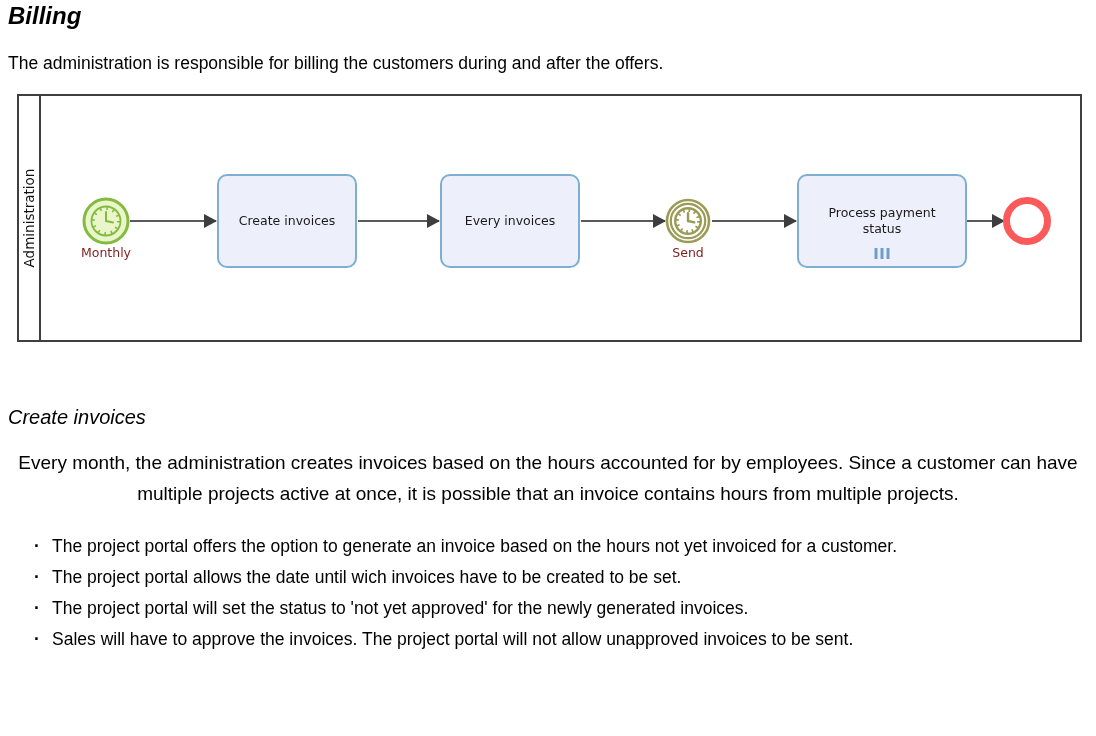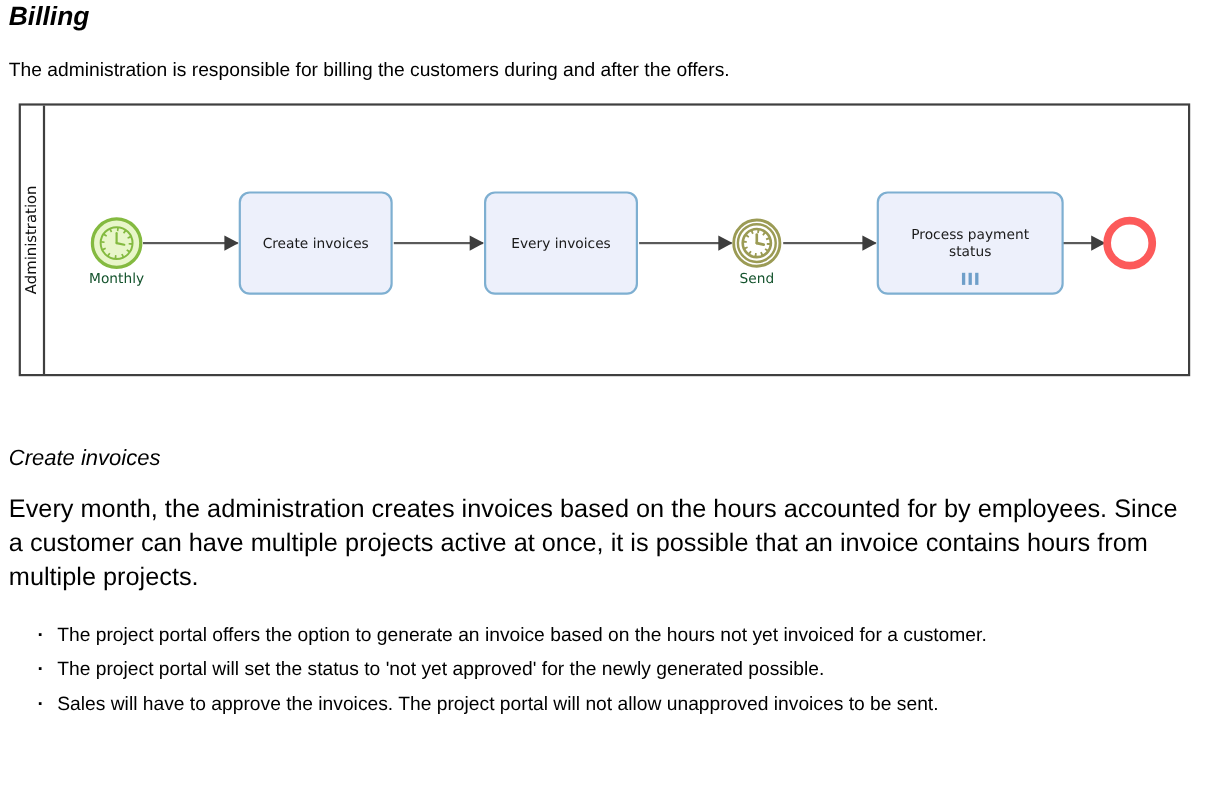--- a/index.html
+++ b/index.html
@@ -37,21 +37,21 @@
     transform: translate(-50%, -50%) rotate(-90deg);
     white-space: nowrap;
     font-family: "DejaVu Sans", sans-serif;
     font-size: 13.5px; color: #111;
   }
   .canvas { position: absolute; left: 22px; top: 0; right: 0; bottom: 0; }
   .evt { position: absolute; }
   .evt-label {
     position: absolute;
     font-family: "DejaVu Sans", sans-serif;
-    font-size: 12.5px; color: #14532d;
+    font-size: 12.5px; color: #7f1d1d;
     text-align: center; width: 90px;
   }
   .task {
     position: absolute; top: 78px;
     width: 140px; height: 94px;
     background: #edf0fb;
     border: 2px solid #7eafd1;
     border-radius: 10px;
     display: flex; align-items: center; justify-content: center;
     text-align: center;
@@ -82,21 +82,21 @@
   }
   
   h2.section-heading {
     margin-top: 63px;
     font-size: 20px; line-height: 24px;
     font-style: italic; font-weight: normal;
   }
   p.section-paragraph {
     margin-top: 18px;
     max-width: 1084px;
-    font-size: 23px; line-height: 31px;
+    font-size: 19px; line-height: 31px; text-align: center;
   }
   ul.bullets {
     list-style: none;
     margin-top: 22px;
     padding-left: 26px;
   }
   ul.bullets li {
     position: relative;
     padding-left: 18px;
     font-size: 17.5px; line-height: 31px;
@@ -173,15 +173,16 @@
 
   </div>
 </div>
 
 <h2 class="section-heading">Create invoices</h2>
 
 <p class="section-paragraph">Every month, the administration creates invoices based on the hours accounted for by employees. Since a customer can have multiple projects active at once, it is possible that an invoice contains hours from multiple projects.</p>
 
 <ul class="bullets">
   <li>The project portal offers the option to generate an invoice based on the hours not yet invoiced for a customer.</li>
-  <li>The project portal will set the status to 'not yet approved' for the newly generated possible.</li>
+  <li>The project portal allows the date until wich invoices have to be created to be set.</li>
+  <li>The project portal will set the status to 'not yet approved' for the newly generated invoices.</li>
   <li>Sales will have to approve the invoices. The project portal will not allow unapproved invoices to be sent.</li>
 </ul>
 
 </body></html>

